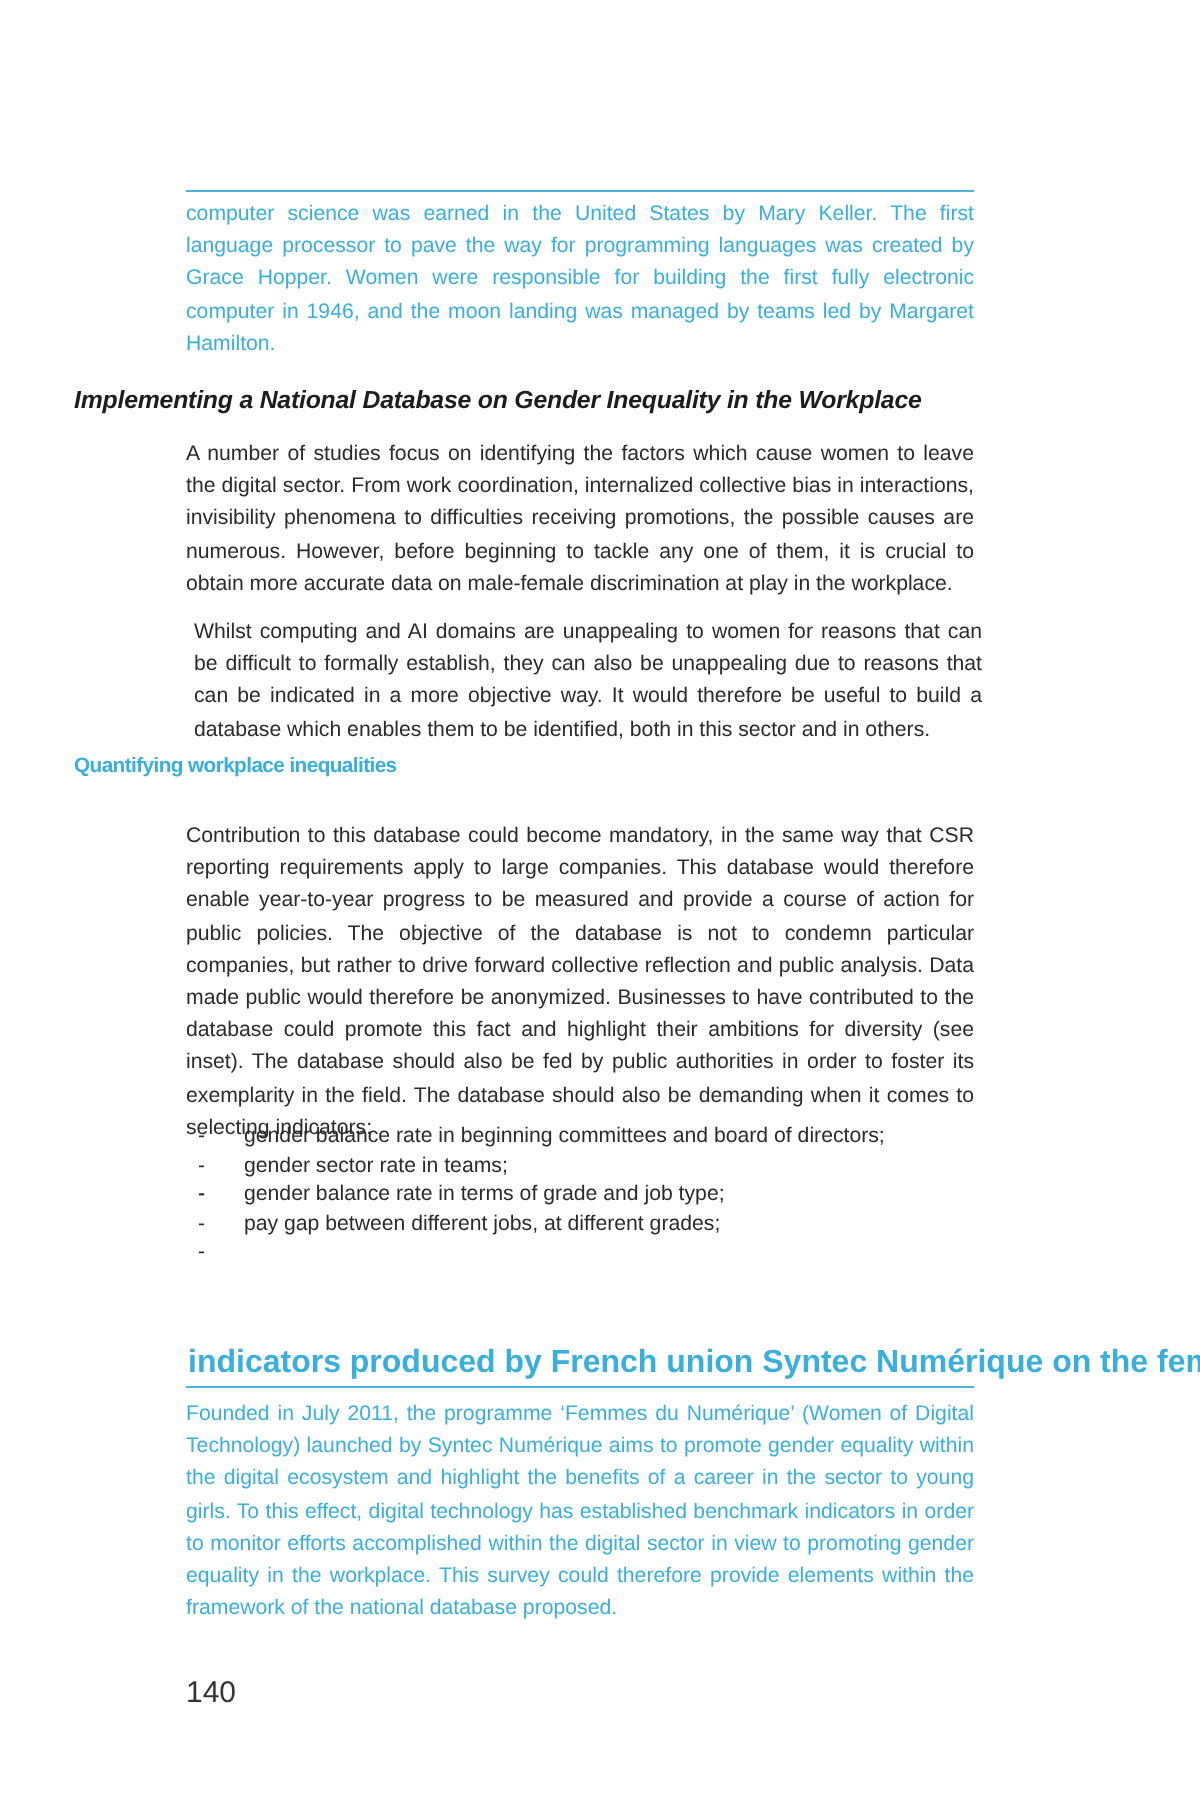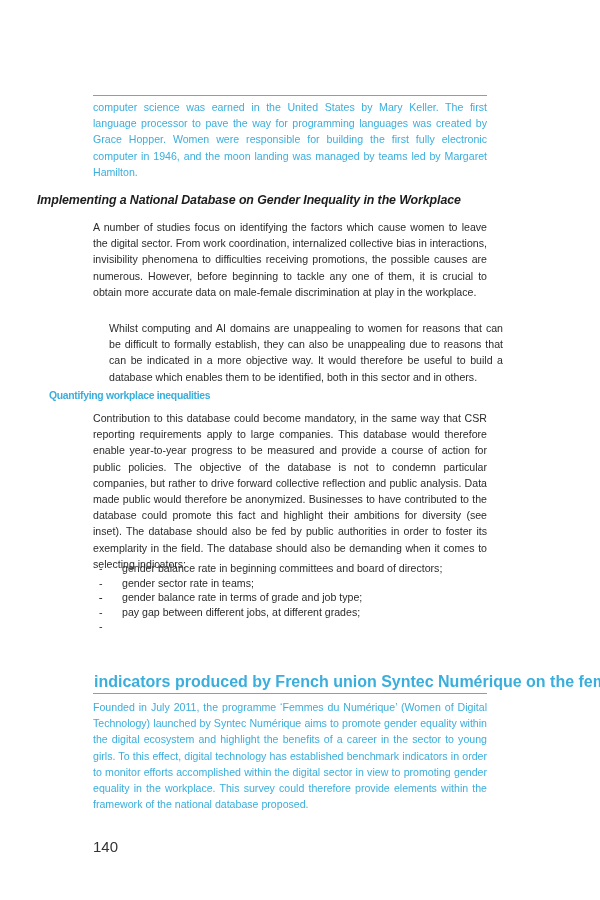--- a/index.html
+++ b/index.html
@@ -120,23 +120,23 @@
 <body>
 
 <div class="page">
 
   <div class="rule top"></div>
   <p class="block accent-text" id="intro-box" style="margin:0;">computer science was earned in the United States by Mary Keller. The first language processor to pave the way for programming languages was created by Grace Hopper. Women were responsible for building the first fully electronic computer in 1946, and the moon landing was managed by teams led by Margaret Hamilton.</p>
 
   <h2 class="section-heading" style="margin:0;font-style:italic;">Implementing a National Database on Gender Inequality in the Workplace</h2>
 
   <p class="block body-text" id="para-1" style="margin:0;">A number of studies focus on identifying the factors which cause women to leave the digital sector. From work coordination, internalized collective bias in interactions, invisibility phenomena to difficulties receiving promotions, the possible causes are numerous. However, before beginning to tackle any one of them, it is crucial to obtain more accurate data on male-female discrimination at play in the workplace.</p>
-  <p class="block body-text" id="para-2" style="margin:16px;">Whilst computing and AI domains are unappealing to women for reasons that can be difficult to formally establish, they can also be unappealing due to reasons that can be indicated in a more objective way. It would therefore be useful to build a database which enables them to be identified, both in this sector and in others.</p>
+  <p class="block body-text" id="para-2" style="margin:4px;">Whilst computing and AI domains are unappealing to women for reasons that can be difficult to formally establish, they can also be unappealing due to reasons that can be indicated in a more objective way. It would therefore be useful to build a database which enables them to be identified, both in this sector and in others.</p>
 
-  <h3 class="sub-heading" style="margin:12px;">Quantifying workplace inequalities</h3>
+  <h3 class="sub-heading" style="margin:0;">Quantifying workplace inequalities</h3>
 
   <p class="block body-text" id="para-3" style="margin:0;">Contribution to this database could become mandatory, in the same way that CSR reporting requirements apply to large companies. This database would therefore enable year-to-year progress to be measured and provide a course of action for public policies. The objective of the database is not to condemn particular companies, but rather to drive forward collective reflection and public analysis. Data made public would therefore be anonymized. Businesses to have contributed to the database could promote this fact and highlight their ambitions for diversity (see inset). The database should also be fed by public authorities in order to foster its exemplarity in the field. The database should also be demanding when it comes to selecting indicators:</p>
 
   <ul class="bullet-list">
     <li>
       <span class="dash">-</span>
       <span>gender balance rate in beginning committees and board of directors;</span>
     </li>
     <li>
       <span class="dash">-</span>

